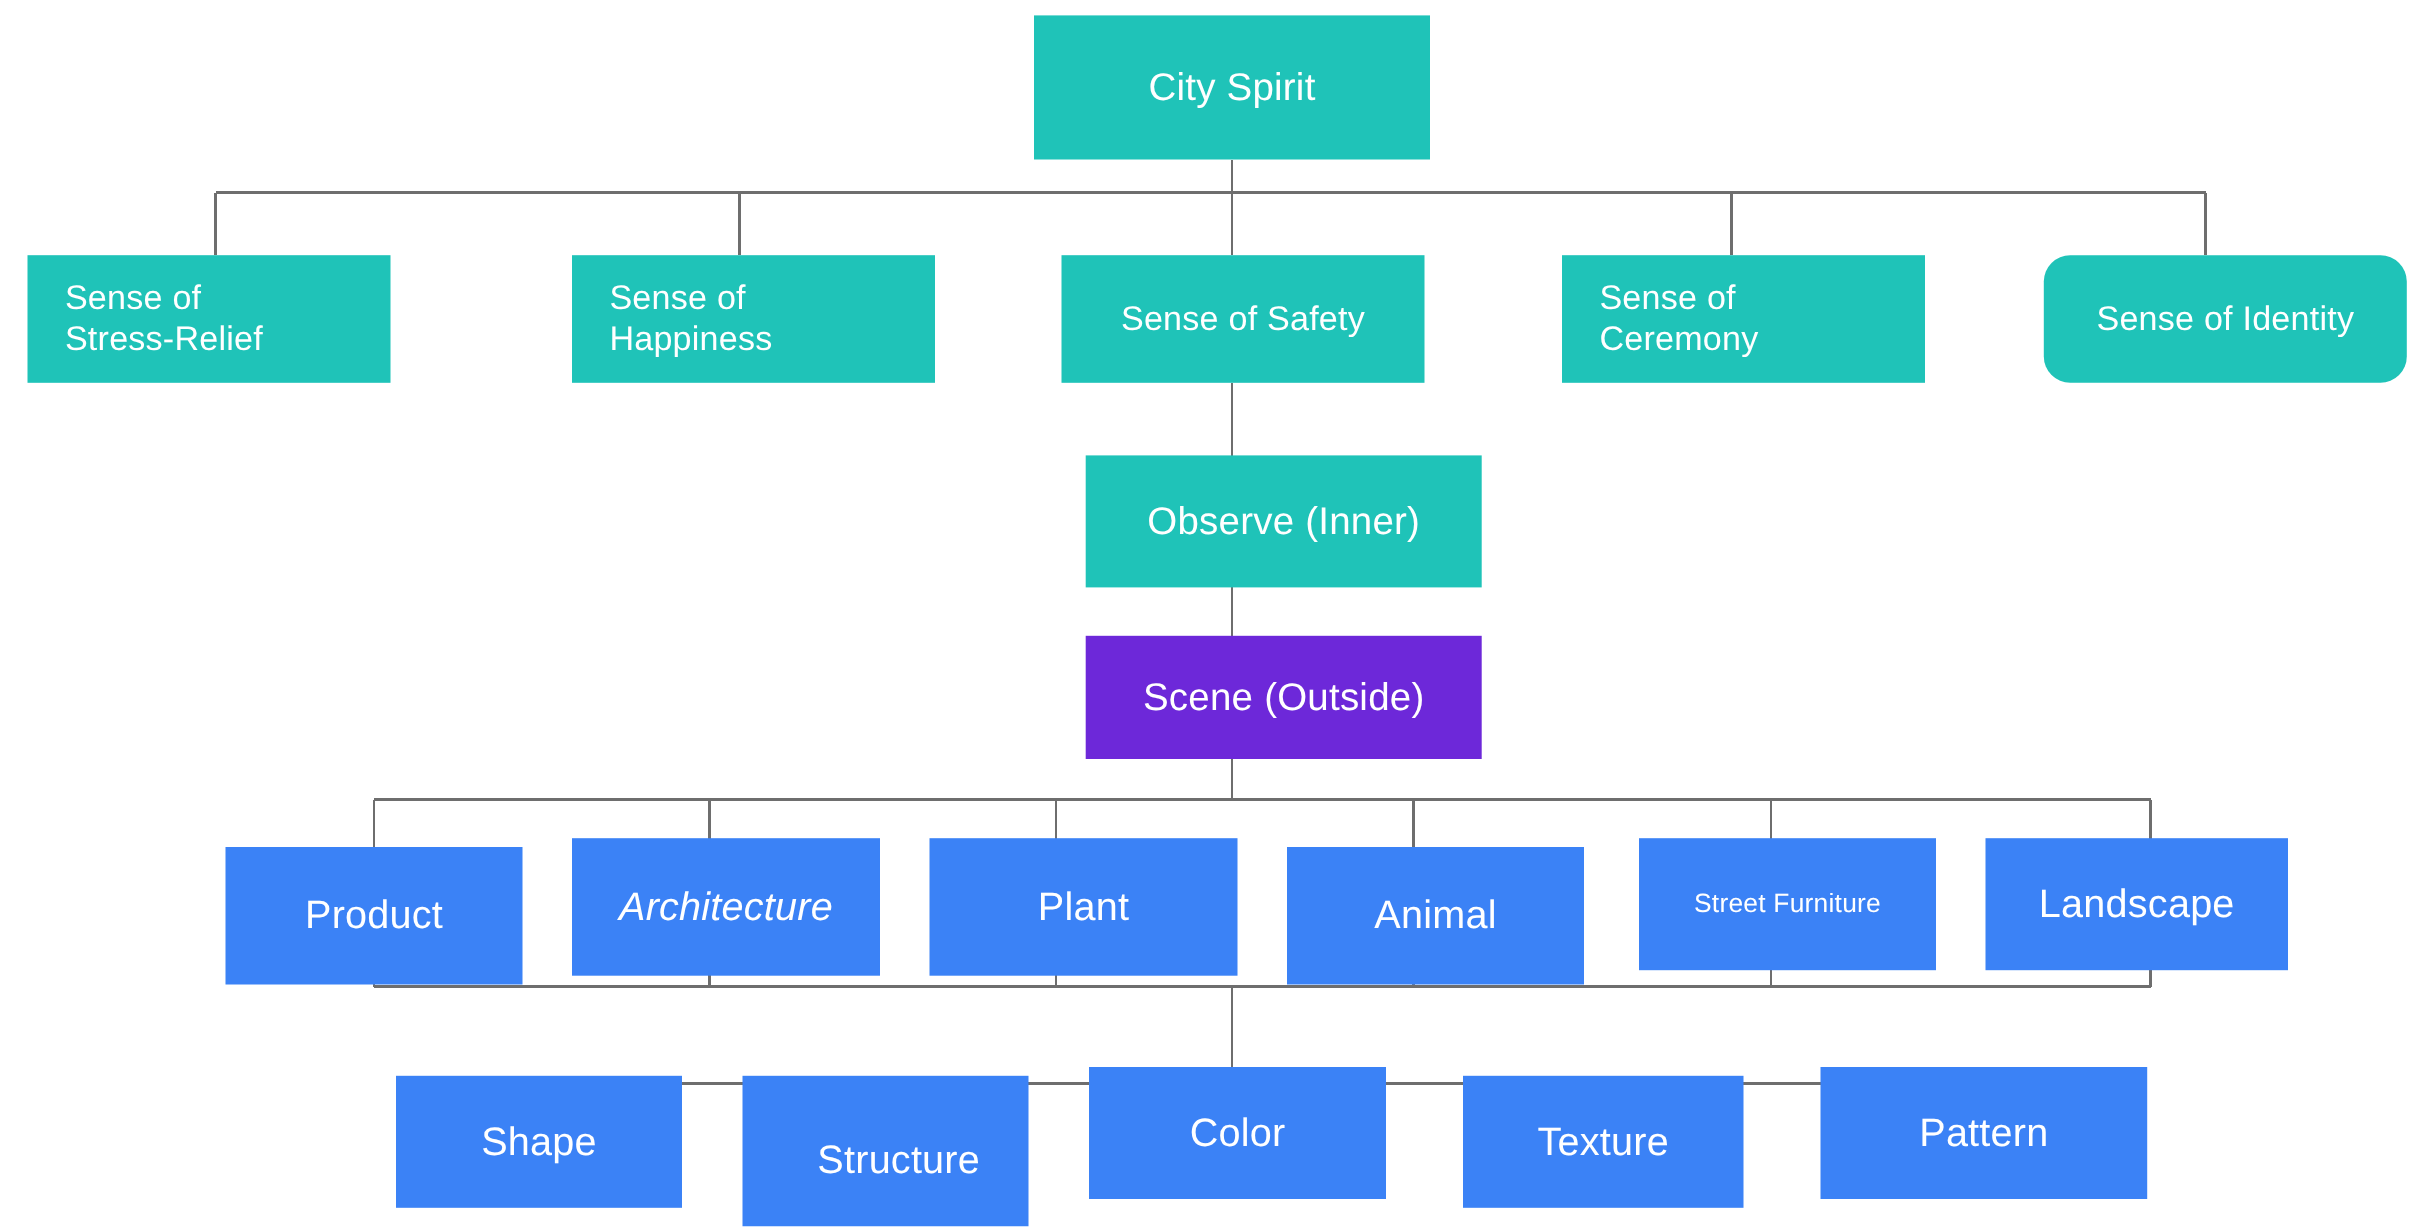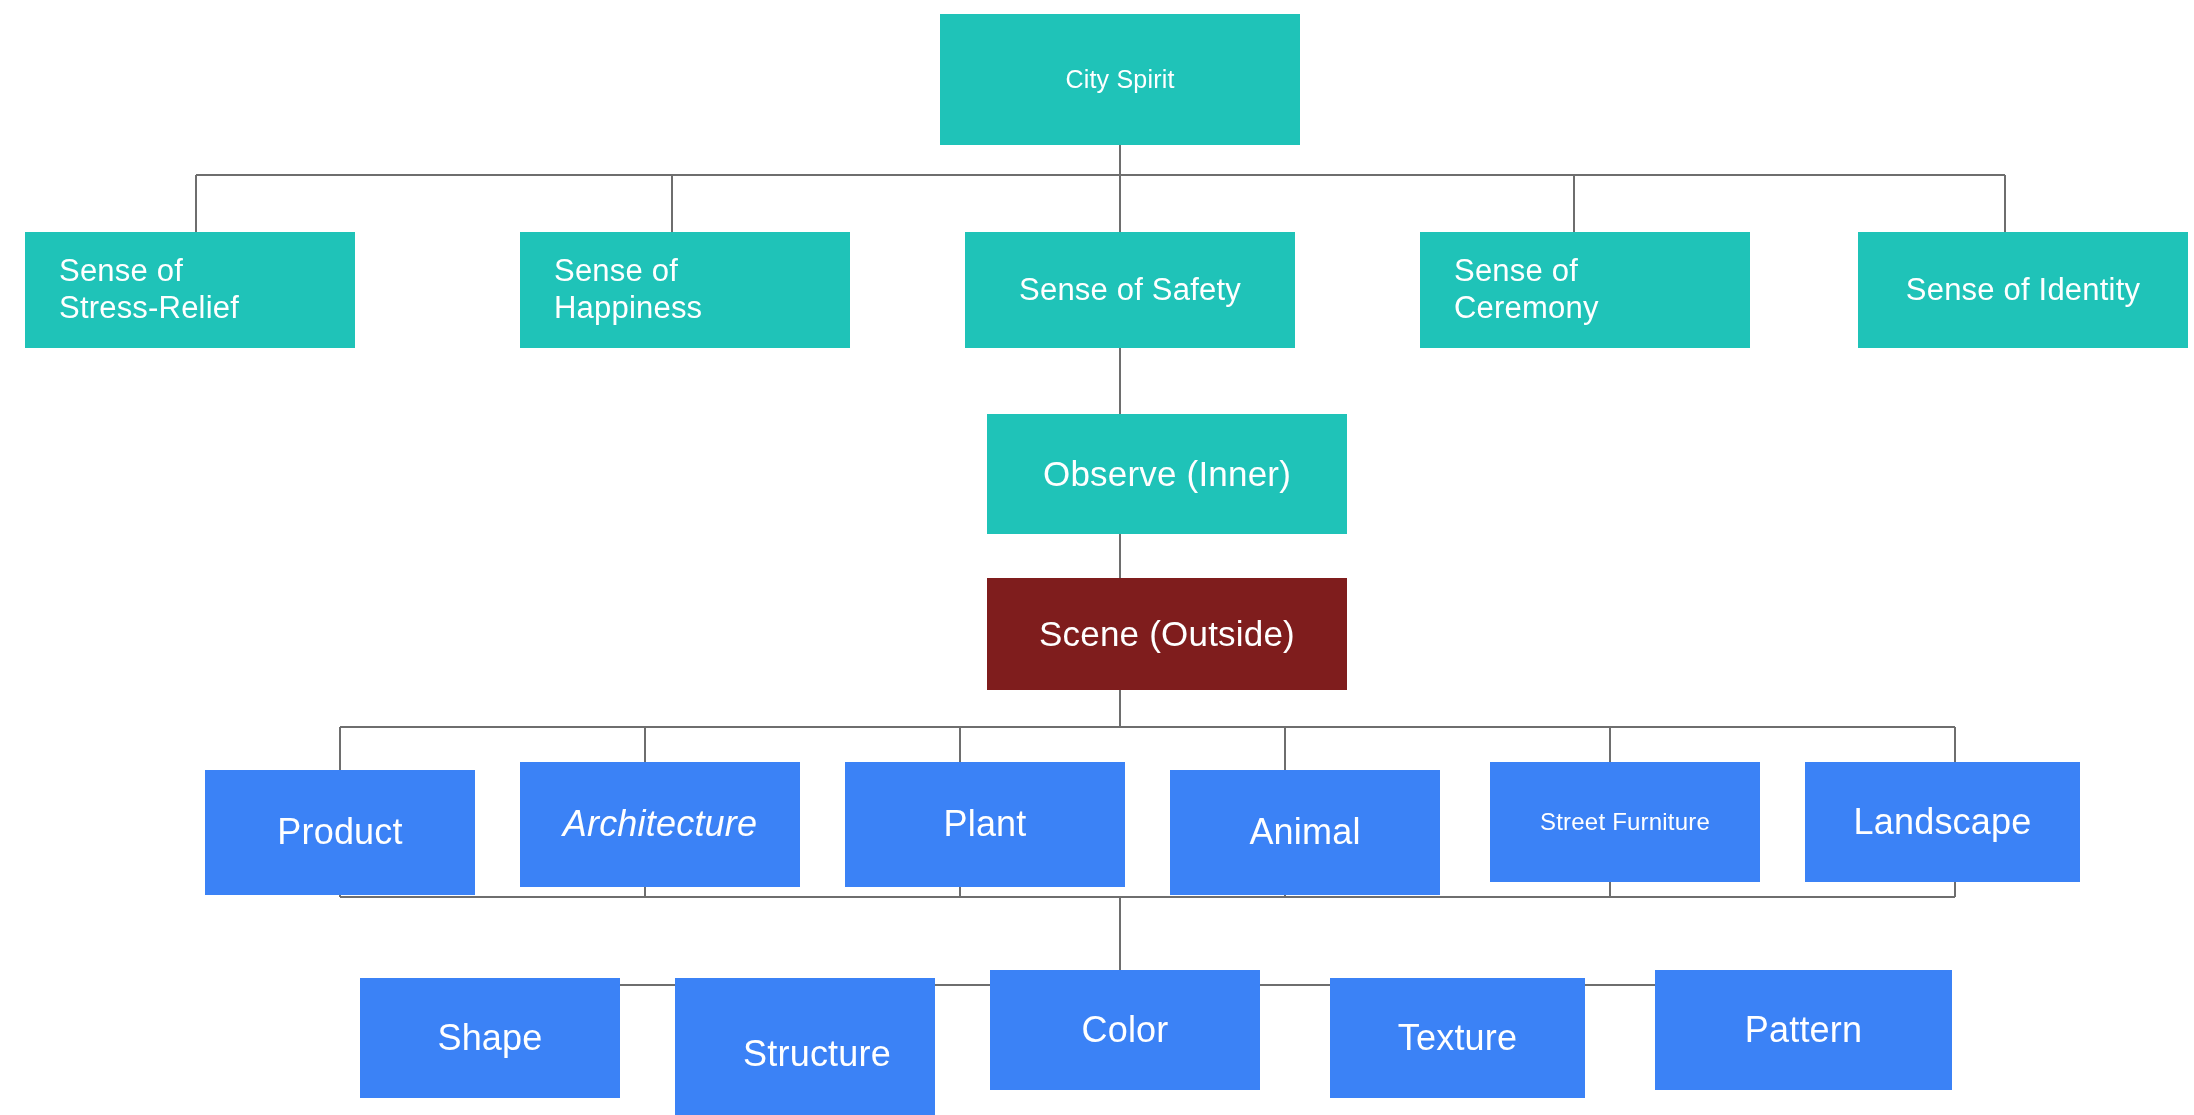--- a/index.html
+++ b/index.html
@@ -34,27 +34,27 @@
     z-index: 2;
     box-sizing: border-box;
     display: flex;
     align-items: center;
     color: #ffffff;
     letter-spacing: 0.2px;
     line-height: 1.18;
     white-space: pre-line;
   }
   .node.teal   { background: #1fc3b8; }
-  .node.blue   { background: #7f1d1d; }
+  .node.blue   { background: #6d28d9; }
   .node.gray   { background: #3b82f6; }
 
   .node.ctr { justify-content: center; text-align: center; }
   .node.lft { justify-content: flex-start; text-align: left; }
 
-  .fs-root  { font-size: 25px; }
+  .fs-root  { font-size: 35px; }
   .fs-lvl2  { font-size: 31px; }
   .fs-mid   { font-size: 35px; margin-left: 47px; }
   .fs-gray  { font-size: 36px; }
   .fs-small { font-size: 24px; }
 </style>
 </head>
 <body>
 
 <div id="canvas">
 
@@ -108,21 +108,21 @@
 Stress-Relief</div>
 
   <div class="node teal lft fs-lvl2" style="left:520px; top:232px; width:330px; height:116px; padding-left:34px;">Sense of
 Happiness</div>
 
   <div class="node teal ctr fs-lvl2" style="left:965px; top:232px; width:330px; height:116px;">Sense of Safety</div>
 
   <div class="node teal lft fs-lvl2" style="left:1420px; top:232px; width:330px; height:116px; padding-left:34px;">Sense of
 Ceremony</div>
 
-  <div class="node teal ctr fs-lvl2" style="left:1858px; top:232px; width:330px; height:116px;">Sense of Identity</div>
+  <div class="node teal ctr fs-lvl2" style="left:1858px; top:232px; width:330px; height:116px;border-radius:24px;">Sense of Identity</div>
 
   <div class="node teal ctr fs-mid" style="left:940px; top:414px; width:360px; height:120px;">Observe  (Inner)</div>
 
   <div class="node blue ctr fs-mid" style="left:940px; top:578px; width:360px; height:112px;">Scene  (Outside)</div>
 
   <div class="node gray ctr fs-gray" style="left:205px; top:770px; width:270px; height:125px;">Product</div>
 
   <div class="node gray ctr fs-gray" style="left:520px; top:762px; width:280px; height:125px;font-style:italic;">Architecture</div>
 
   <div class="node gray ctr fs-gray" style="left:845px; top:762px; width:280px; height:125px;">Plant</div>

